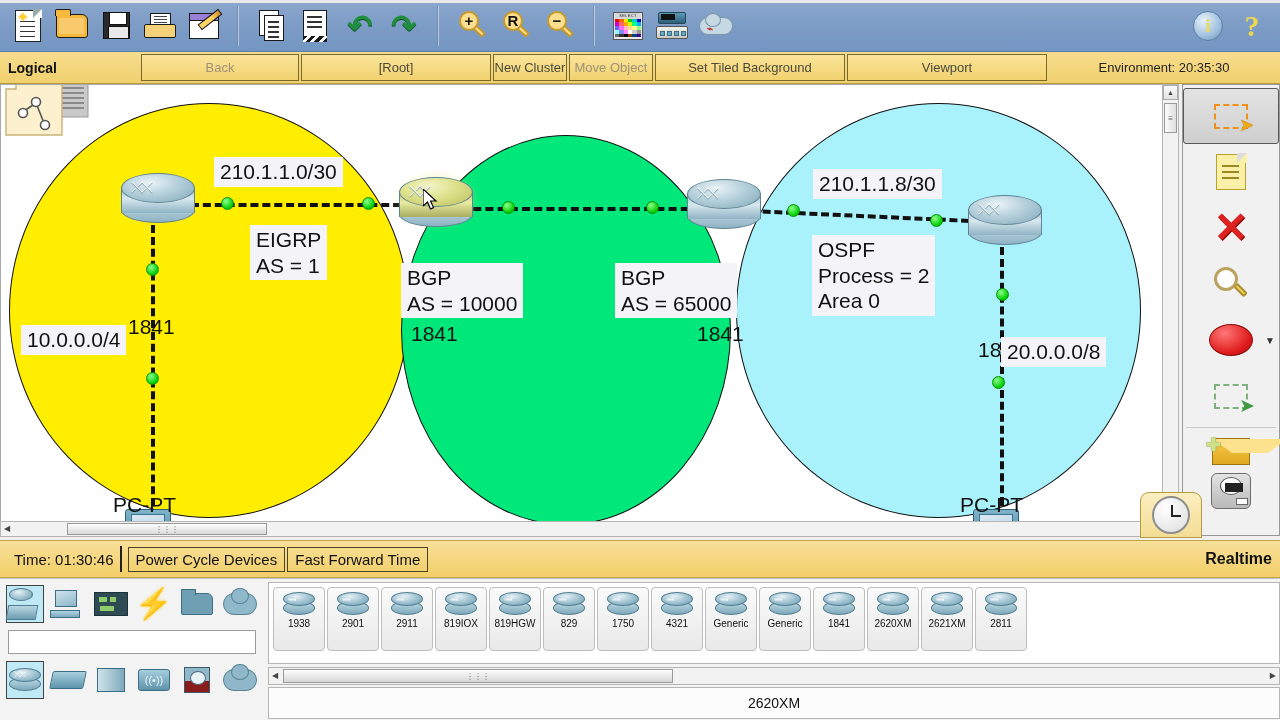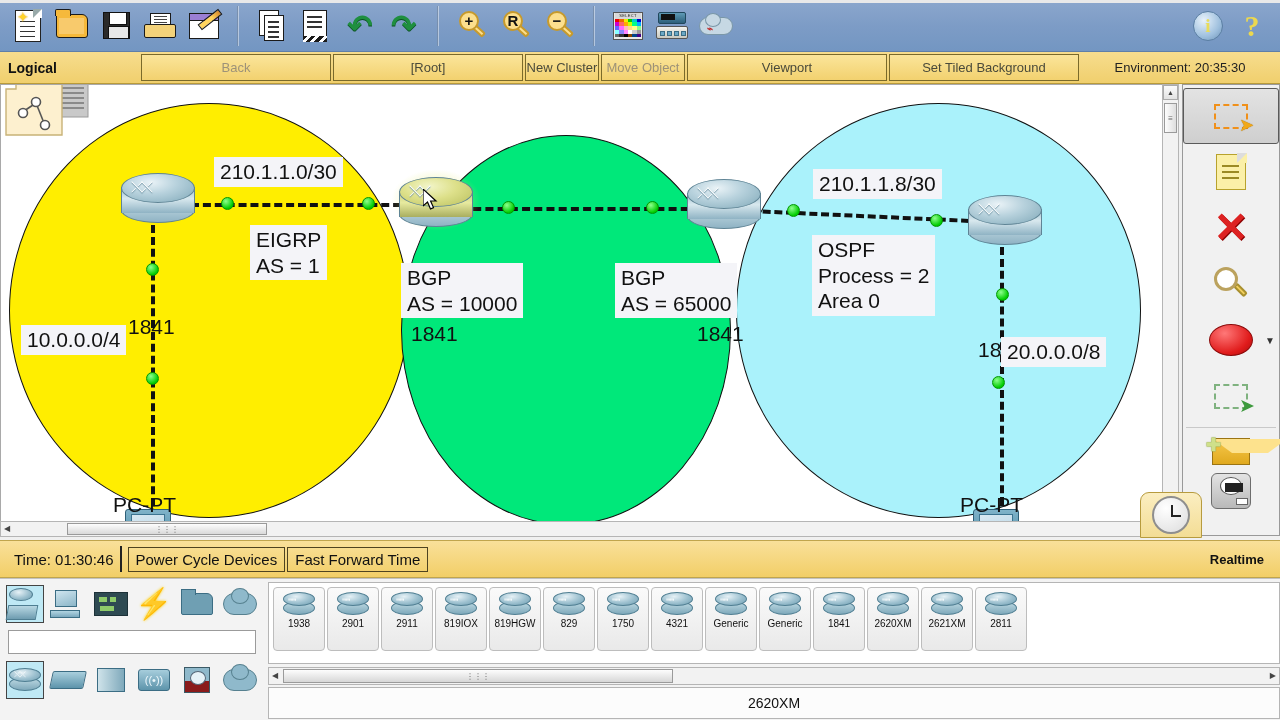--- a/index.html
+++ b/index.html
@@ -237,21 +237,21 @@
   .clock::after{content:"";position:absolute;left:18px;top:17px;width:9px;height:2px;background:#222;}
 
   
   #timebar{ position:absolute; left:0; top:540px; width:1280px; height:38px;
       background:linear-gradient(180deg,#f9e09a,#f2ce67); border-top:1px solid #c0a54d;
       border-bottom:1px solid #c0a54d; display:flex; align-items:center; }
   #time-text{ padding-left:14px; font-size:15px; color:#111; }
   .vdiv{ width:2px; height:26px; background:#222; margin:0 6px; }
   .tbtn{ border:1px solid #4e4320; background:transparent; font-size:15px; color:#111;
       padding:3px 7px; margin-right:2px; cursor:pointer; }
-  #realtime-text{ position:absolute; right:16px; font-weight:bold; font-size:13px; color:#111;margin-left:41px; }
+  #realtime-text{ position:absolute; right:8px; font-weight:bold; font-size:16px; color:#111;margin-left:41px; }
 
   
   #bottom{ position:absolute; left:0; top:578px; width:1280px; height:142px;
       background:#f3f3f3; border-top:1px solid #c2c2c2; }
   #dev-cats{ position:absolute; left:2px; top:3px; width:262px; height:138px; }
   .cat-row{ display:flex; align-items:center; gap:5px; padding:3px 4px; }
   .cat-cell{ width:38px;height:38px;display:flex;align-items:center;justify-content:center;
       cursor:pointer; }
   .cat-cell.sel{ background:#bfe9f5; border:1.6px solid #444; }
   #cat-search{ margin:4px 6px; width:248px; height:24px; background:#fff;
@@ -468,37 +468,37 @@
     <div class="tbi">
       <span class="qmark">?</span>
     </div>
   </div>
 </div>
 
 <div id="bar2">
   <div id="logical-tab">
     <span>Logical</span>
   </div>
-  <div class="bar2btn dis" style="width:190px">
+  <div class="bar2btn dis" style="width:158px">
     <span>Back</span>
   </div>
   <div class="bar2btn" style="width:190px">
     <span>[Root]</span>
   </div>
   <div class="bar2btn" style="width:74px">
     <span>New Cluster</span>
   </div>
   <div class="bar2btn dis" style="width:84px">
     <span>Move Object</span>
   </div>
+  <div class="bar2btn" style="width:190px">
+    <span>Set Tiled Background</span>
+  </div>
   <div class="bar2btn" style="width:200px">
     <span>Viewport</span>
-  </div>
-  <div class="bar2btn" style="width:190px">
-    <span>Set Tiled Background</span>
   </div>
   <div class="bar2lbl" style="flex:1">
     <span>Environment: 20:35:30</span>
   </div>
 </div>
 
 <div id="canvas-wrap">
   <div id="canvas">
 
     <div class="cloud-ellipse" style="left:8px; top:18px; width:400px; height:415px; background:#FFEE00;"></div>

